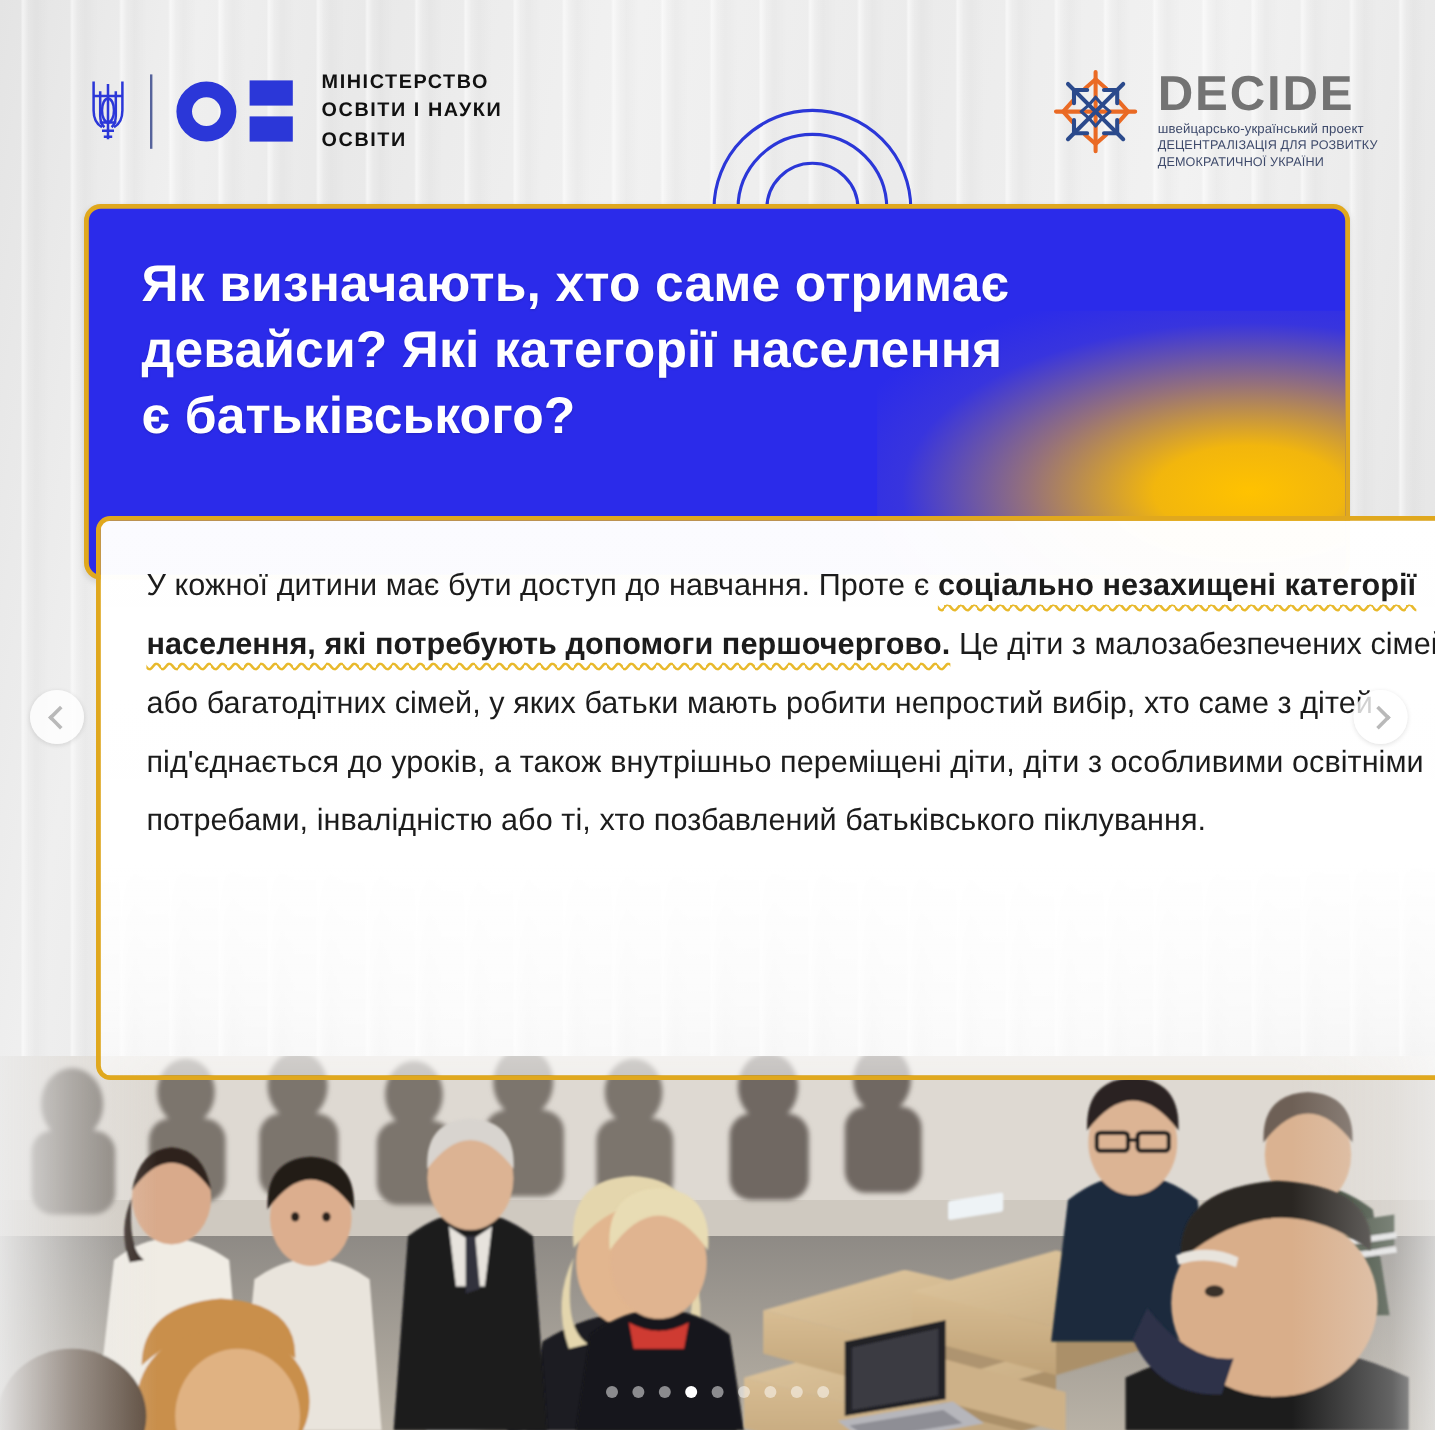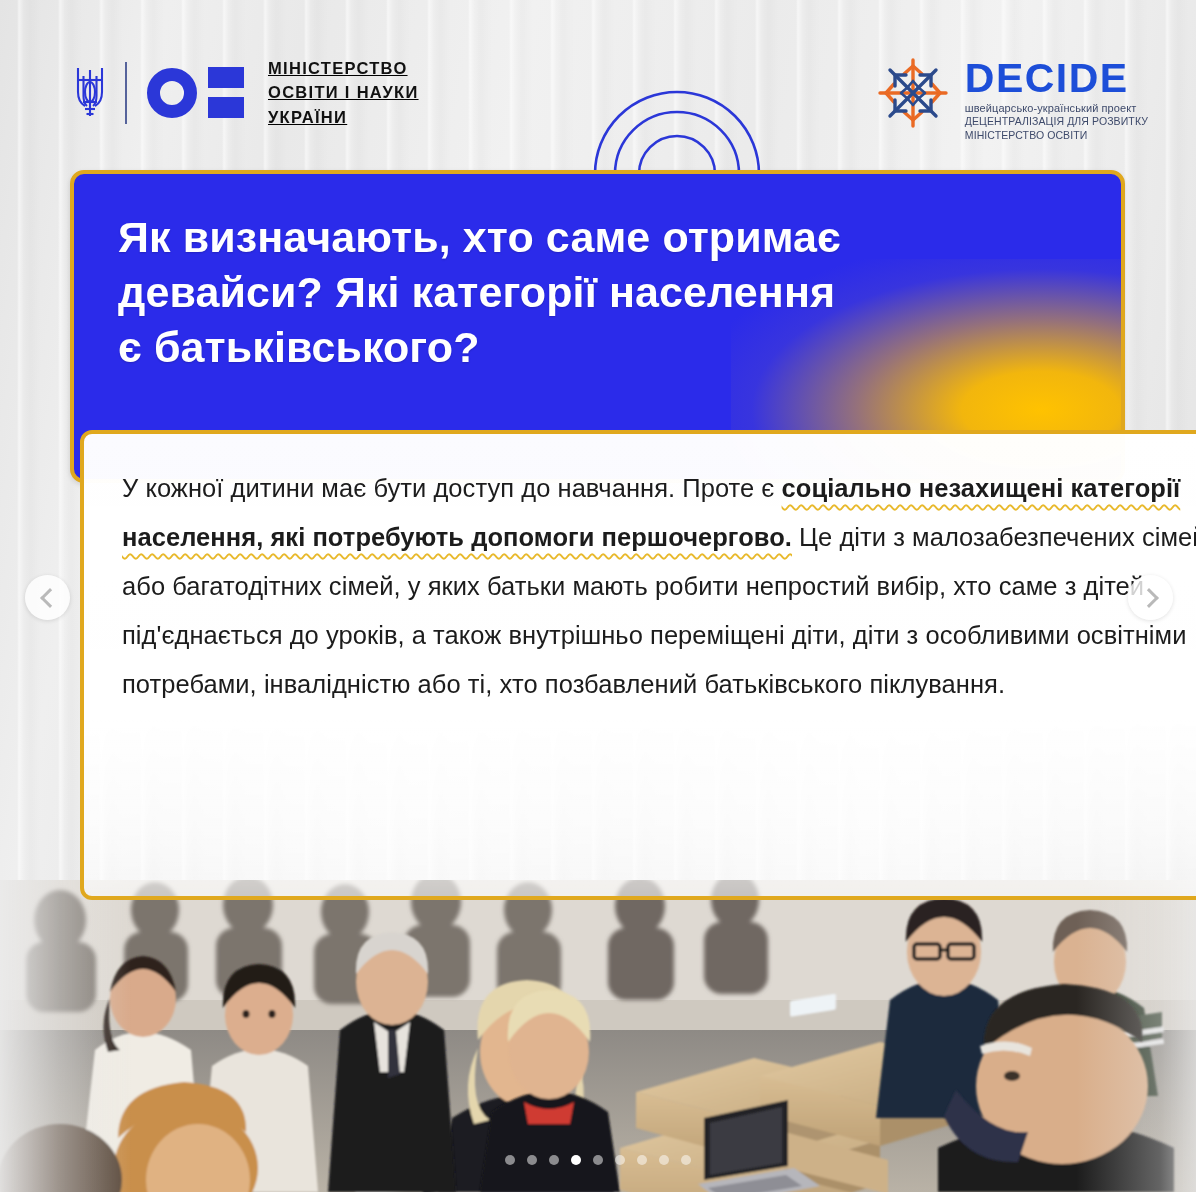--- a/index.html
+++ b/index.html
@@ -18,39 +18,39 @@
     position:absolute; inset:0; pointer-events:none; z-index:0;
     background:repeating-linear-gradient(90deg,
       rgba(255,255,255,0) 0px, rgba(255,255,255,0) 17px,
       rgba(255,255,255,.55) 19px, rgba(255,255,255,0) 24px,
       rgba(0,0,0,.018) 30px, rgba(255,255,255,0) 41px);
   }
 
   
   .header { position:absolute; top:0; left:0; right:0; height:160px; z-index:3; }
 
-  .moe-logo { position:absolute; left:73px; top:56px; display:flex; align-items:center; gap:0;text-decoration:underline; }
+  .moe-logo { position:absolute; left:73px; top:56px; display:flex; align-items:center; gap:0; }
   .tryzub { width:34px; height:62px; display:block; }
   .vdiv { width:2px; height:62px; background:#3b4a8c; margin:0 20px 0 18px; opacity:.85; }
   .ring {
     width:50px; height:50px; border-radius:50%;
     border:13px solid #2b37d8; background:transparent; margin-right:11px;
   }
   .sqbox { display:flex; flex-direction:column; gap:9px; }
   .sq { width:36px; height:21px; background:#2b37d8; }
   .moe-text {
     margin-left:24px; color:#111; font-weight:bold;
     font-size:16.5px; letter-spacing:1.3px; line-height:1.48;
   }
 
   .decide-logo { position:absolute; right:48px; top:52px; display:flex; align-items:flex-start; gap:11px; }
   .decide-mark { width:82px; height:82px; flex:none; }
   .decide-right { padding-top:8px; }
   .decide-word {
-    font-size:41px; font-weight:bold; color:#1d4ed8;
+    font-size:41px; font-weight:bold; color:#737373;
     letter-spacing:1.5px; line-height:.92;
   }
   .decide-sub1 {
     font-size:11px; color:#3e4a6b; margin-top:4px; letter-spacing:.1px; line-height:1.25;
   }
   .decide-sub2 {
     font-size:10.5px; color:#3e4a6b; font-weight:normal; letter-spacing:.1px; line-height:1.3;
   }
 
   
@@ -305,21 +305,21 @@
     </svg>
     <div class="vdiv"></div>
     <div class="ring"></div>
     <div class="sqbox">
       <div class="sq"></div>
         <div class="sq"></div>
     </div>
     <div class="moe-text">
       <div>МІНІСТЕРСТВО</div>
       <div>ОСВІТИ І НАУКИ</div>
-      <div>УКРАЇНИ</div>
+      <div>ОСВІТИ</div>
     </div>
   </div>
 
   <div class="decide-logo">
     <svg class="decide-mark" viewBox="0 0 82 82" aria-hidden="true">
       <g stroke-linecap="round">
         <g stroke="#ea6a24" stroke-width="3.4" fill="none">
           <path d="M41 41 L41 8 M41 41 L74 41 M41 41 L41 74 M41 41 L8 41"></path>
           <path d="M41 14 L32 22 M41 14 L50 22"></path>
           <path d="M68 41 L60 32 M68 41 L60 50"></path>
@@ -338,21 +338,21 @@
           <path d="M53 41 L46 35 M53 41 L46 47"></path>
           <path d="M41 53 L35 46 M41 53 L47 46"></path>
           <path d="M29 41 L36 35 M29 41 L36 47"></path>
         </g>
       </g>
     </svg>
     <div class="decide-right">
       <div class="decide-word">DECIDE</div>
       <div class="decide-sub1">швейцарсько-український проект</div>
       <div class="decide-sub2">ДЕЦЕНТРАЛІЗАЦІЯ ДЛЯ РОЗВИТКУ</div>
-      <div class="decide-sub2">МІНІСТЕРСТВО ОСВІТИ</div>
+      <div class="decide-sub2">ДЕМОКРАТИЧНОЇ УКРАЇНИ</div>
     </div>
   </div>
 </div>
 
 <div class="arcs">
   <svg width="200" height="102" viewBox="0 0 200 102" aria-hidden="true">
     <g fill="none" stroke="#2b37d8" stroke-width="2.6">
       <path d="M18 102 A82 82 0 0 1 182 102"></path>
       <path d="M38 102 A62 62 0 0 1 162 102"></path>
       <path d="M62 102 A38 38 0 0 1 138 102"></path>

